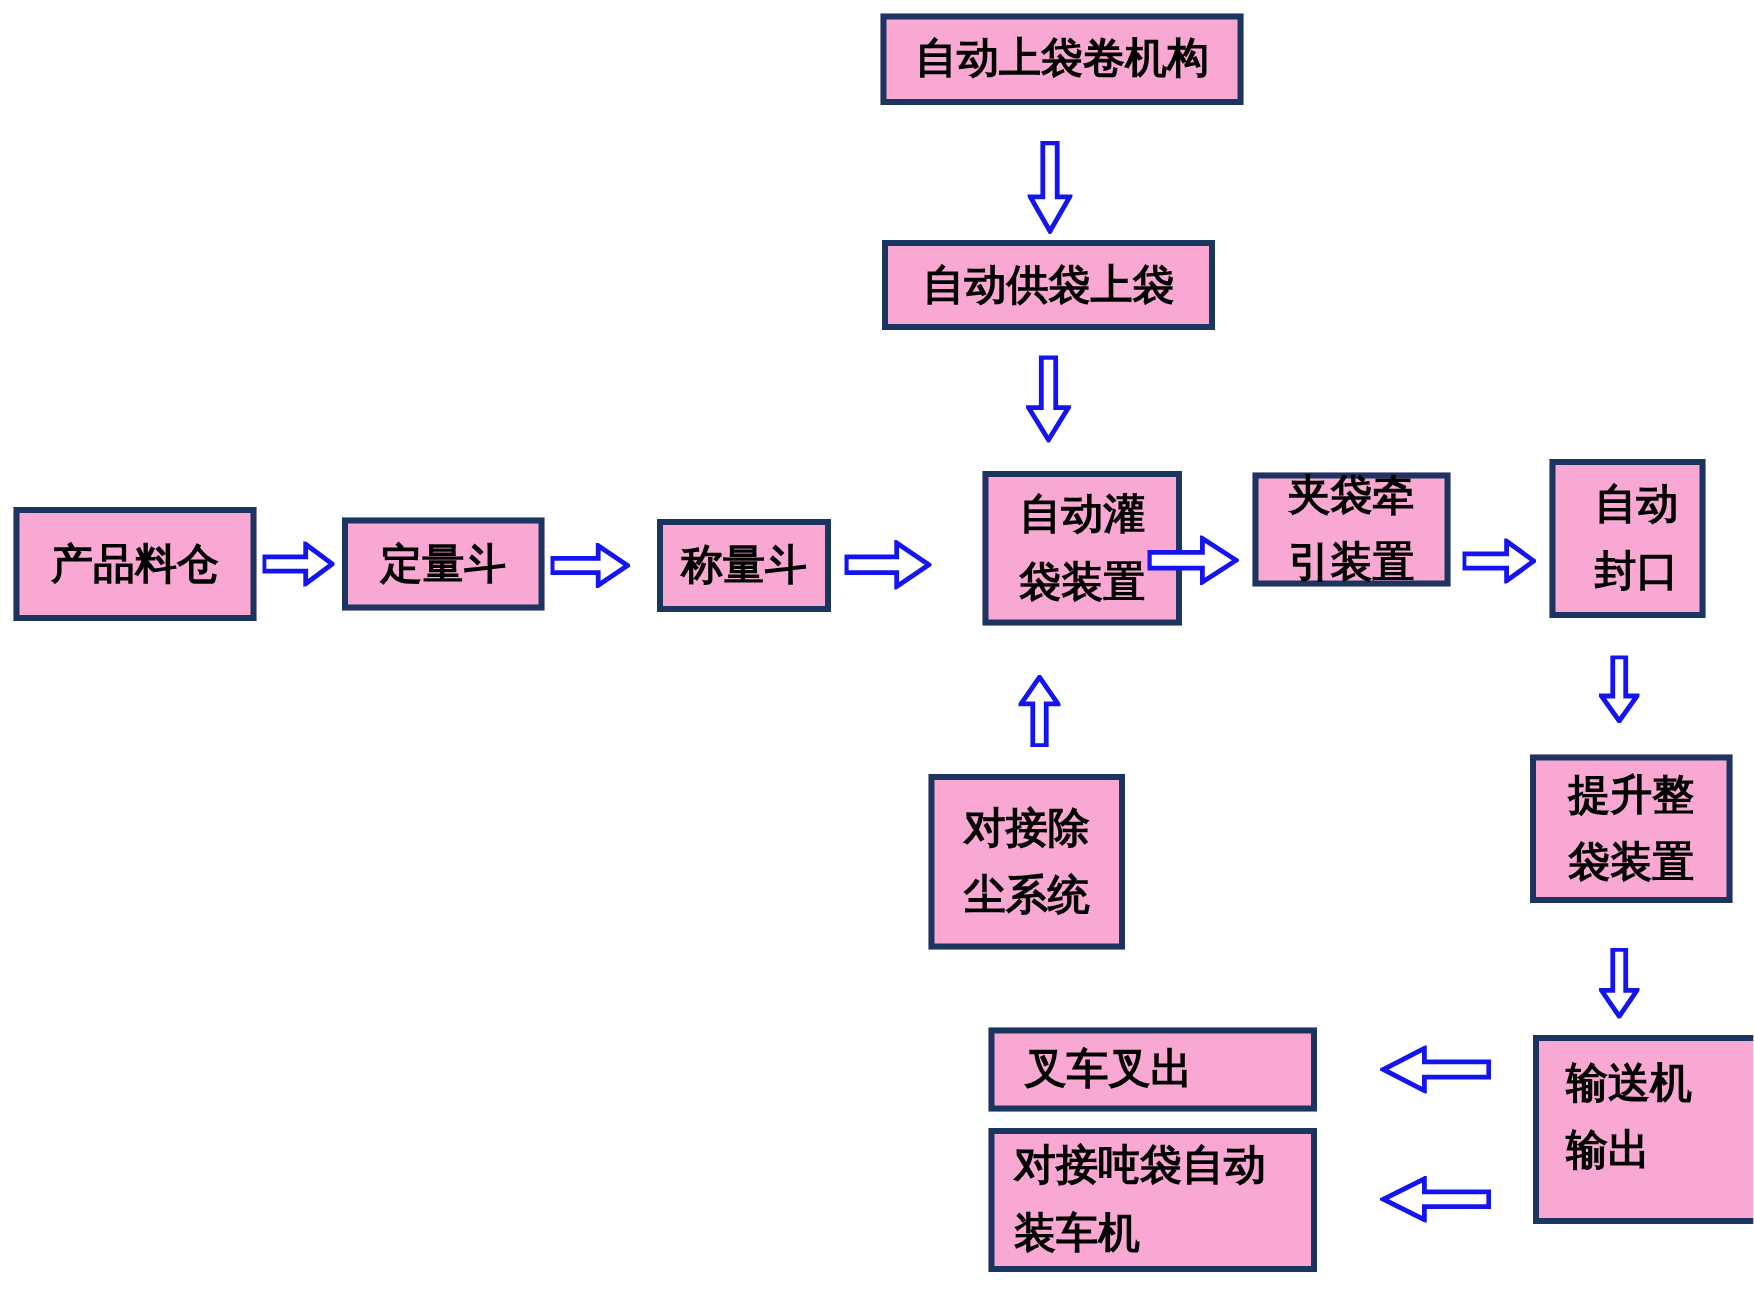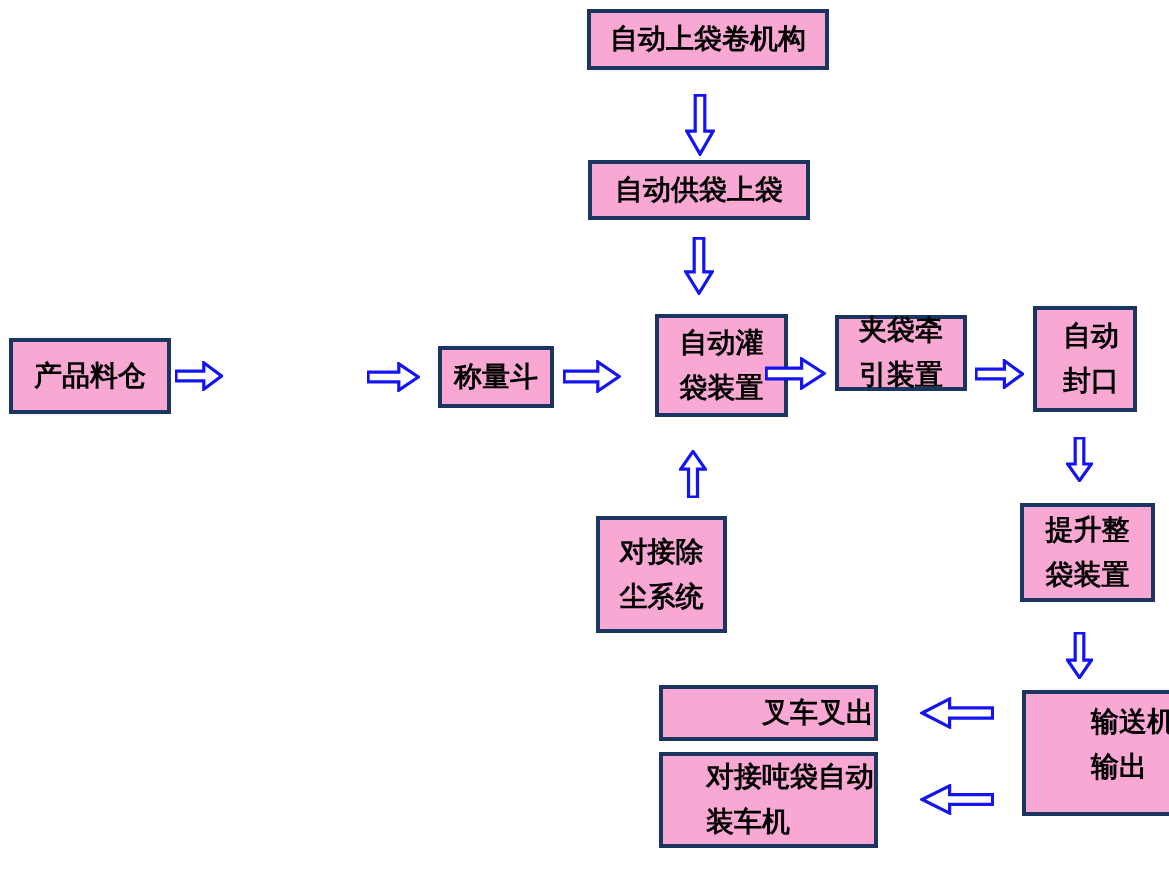--- a/index.html
+++ b/index.html
@@ -24,21 +24,21 @@
     align-items: center;
     justify-content: center;
     color: #000000;
     font-weight: bold;
     font-size: 28px;
     line-height: 1.6;
   }
   .node .node-label {
     white-space: pre-line;
   }
-  .node.h-left { justify-content: flex-end; text-align: left; }
+  .node.h-left { justify-content: flex-start; text-align: left; }
   .node.h-center { justify-content: center; text-align: center; }
   .node.v-top { align-items: flex-start; }
   .node.v-center { align-items: center; }
   .arrow {
     position: absolute;
   }
   .arrow svg { display: block; }
 </style>
 </head>
 <body>
@@ -46,51 +46,54 @@
 <div id="canvas" style="--box-border: #1a3660;">
     <div class="node h-center v-center" style="left: 587px; top: 9px; width: 242px; height: 61px;">
       <span class="node-label">自动上袋卷机构</span>
     </div>
     <div class="node h-center v-center" style="left: 588px; top: 160px; width: 222px; height: 60px;">
       <span class="node-label">自动供袋上袋</span>
     </div>
     <div class="node h-center v-center" style="left: 9px; top: 338px; width: 162px; height: 76px; align-items: center;">
       <span class="node-label">产品料仓</span>
     </div>
+    <div class="node h-center v-center" style="left: 228px; top: 345px; width: 135px; height: 62px;">
+      <span class="node-label">定量斗</span>
+    </div>
     <div class="node h-center v-center" style="left: 438px; top: 346px; width: 116px; height: 62px; justify-content: center;">
       <span class="node-label">称量斗</span>
     </div>
     <div class="node h-center v-center" style="left: 627px; top: 314px; width: 133px; height: 103px; margin-left: 28px;">
       <span class="node-label">自动灌
 袋装置</span>
     </div>
     <div class="node h-center v-center" style="left: 835px; top: 315px; width: 132px; height: 76px;">
       <span class="node-label">夹袋牵
 引装置</span>
     </div>
     <div class="node h-center v-center" style="left: 1033px; top: 306px; width: 104px; height: 106px; padding-left: 12px;">
       <span class="node-label">自动
 封口</span>
     </div>
-    <div class="node h-center v-center" style="left: 596px; top: 516px; width: 131px; height: 117px;">
+    <div class="node h-center v-center" style="left: 619px; top: 516px; width: 131px; height: 117px;">
       <span class="node-label">对接除
 尘系统</span>
     </div>
     <div class="node h-center v-center" style="left: 1020px; top: 503px; width: 135px; height: 99px;">
       <span class="node-label">提升整
 袋装置</span>
     </div>
     <div class="node h-left v-top" style="left: 1022px; top: 690px; width: 157px; height: 126px; padding-left: 18px; padding-top: 6px;">
       <span class="node-label">输送机
 输出</span>
     </div>
     <div class="node h-left v-center" style="left: 659px; top: 685px; width: 219px; height: 56px; padding-left: 20px;">
       <span class="node-label">叉车叉出</span>
     </div>
-    <div class="node h-left v-center" style="left: 659px; top: 752px; width: 219px; height: 96px; padding-left: 0;">
+    <div class="node h-left v-center" style="left: 659px; top: 752px; width: 219px; height: 96px; padding-left: 13px;">
       <span class="node-label">对接吨袋自动
 装车机</span>
     </div>
     <div class="arrow" style="left: 685px; top: 94px; width: 30px; height: 62px;">
       <svg width="100%" height="100%" viewBox="0 0 100 100" preserveAspectRatio="none">
         <polygon points="34,2 34,60 6,60 50,97 94,60 66,60 66,2" fill="#ffffff" stroke="#1414f0" stroke-width="3.2" stroke-linejoin="miter" vector-effect="non-scaling-stroke"></polygon>
       </svg>
     </div>
     <div class="arrow" style="left: 684px; top: 237px; width: 30px; height: 58px;">
       <svg width="100%" height="100%" viewBox="0 0 100 100" preserveAspectRatio="none">

